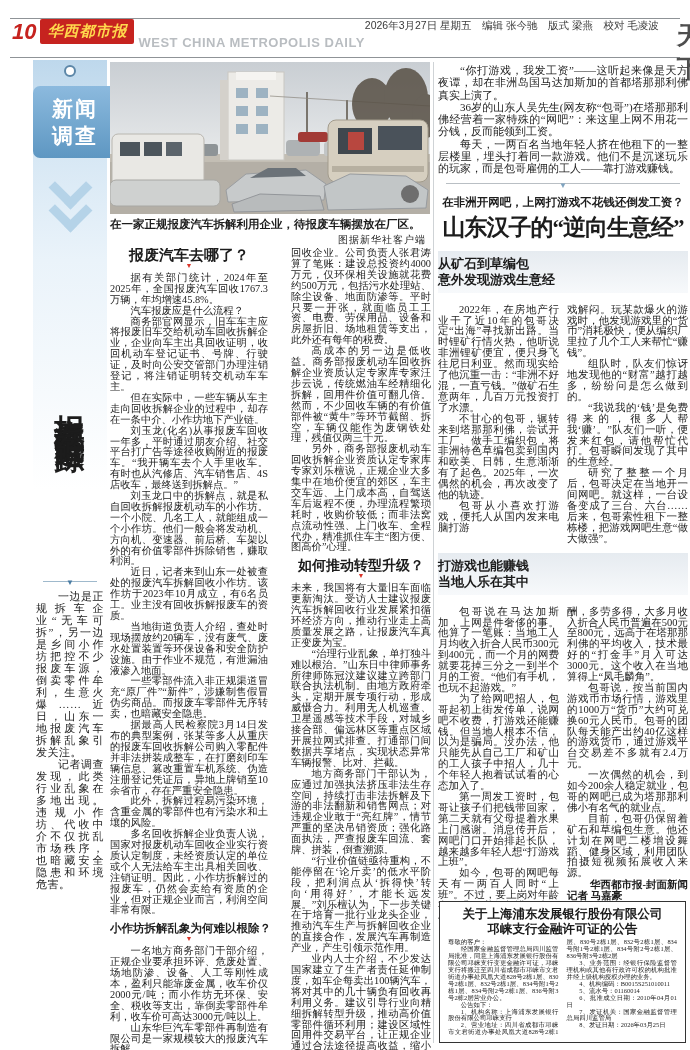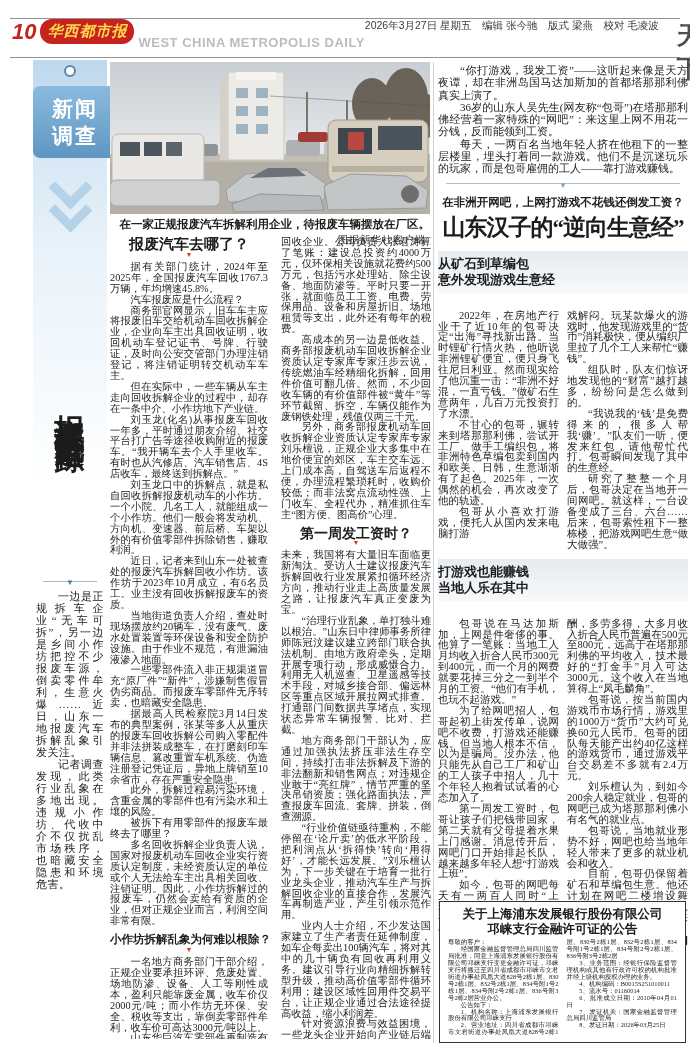--- a/index.html
+++ b/index.html
@@ -4,21 +4,21 @@
 <style>
   html,body{margin:0;padding:0;background:#e9e9e9}
   .page{position:relative;width:690px;height:1050px;background:#fff;overflow:hidden;
         font-family:"Liberation Serif",serif;color:#1c1c1c}
   
   .hband{position:absolute;left:10px;right:10px;top:18px;height:38px;
          border-top:1px solid #8f9397;border-bottom:1px solid #8f9397;
          display:flex;align-items:flex-start;padding:0 2px;font-family:"Liberation Sans",sans-serif}
   .pageno{color:#c6231f;font-size:22px;font-weight:bold;font-style:italic;margin-right:4px}
   .brandbox{background:#c6231f;color:#ffd94d;font-weight:bold;font-style:italic;
-            font-size:15px;padding:3px 7px;letter-spacing:1px;border-radius:12px;white-space:nowrap}
+            font-size:15px;padding:3px 7px;letter-spacing:1px;border-radius:2px;white-space:nowrap}
   .branden{color:#b9bdc1;font-size:13px;letter-spacing:.5px;margin-left:4px;font-weight:bold;
            align-self:flex-end;margin-bottom:7px;white-space:nowrap}
   .hmeta{margin-left:auto;font-size:10.5px;color:#3a3a3a;white-space:nowrap}
   .vbar{width:1px;height:30px;background:#a9adb1;margin:0 9px}
   .section{font-size:25px;font-weight:bold;color:#4e4e4e;letter-spacing:3px}
   
   .sidebar{position:absolute;left:33px;top:60px;width:74px;height:988px;text-align:center;
            background:linear-gradient(180deg,#bed8ec 0,#d6e7f4 90px,#eaf3fa 200px,#ffffff 430px)}
   .pin{width:8px;height:8px;border:2px solid #5d87a8;border-radius:50%;margin:5px auto 9px;background:#fff}
   .badge{width:60px;margin:0 auto;background:linear-gradient(180deg,#8cbade,#5e97c2);
@@ -29,26 +29,26 @@
   .chev.c1{margin-top:14px}
   .vhead{writing-mode:vertical-rl;font-size:30px;font-weight:bold;letter-spacing:3px;
          height:332px;margin:14px auto 0;line-height:1.1}
   .sdiv{width:54px;border-top:1px solid #9fb9cc;margin:9px auto 0;position:relative;height:6px}
   .sdiv span{position:absolute;left:50%;top:-3px;transform:translateX(-50%);
              color:#4a7ca3;font-size:8px;line-height:8px}
   .sintro{font-size:11px;line-height:12px;text-align:justify;padding:2px 3px 0;letter-spacing:.5px}
   .sintro p{text-indent:2em;margin:0}
   
   .photo{position:absolute;left:110px;top:62px;width:320px;height:152px}
-  .caption{position:absolute;left:110px;top:217px;width:320px;text-align:right;white-space:nowrap;
+  .caption{position:absolute;left:110px;top:217px;width:320px;text-align:left;white-space:nowrap;
            font-family:"Liberation Sans",sans-serif;font-weight:bold;font-size:11.5px}
   .pcredit{position:absolute;left:110px;top:233px;width:316px;text-align:right;
            font-size:10px;color:#222;letter-spacing:1px}
   
-  .mcols{position:absolute;left:110px;top:237px;width:321px;height:802px;overflow:hidden;display:flex;gap:13px}
+  .mcols{position:absolute;left:110px;top:248px;width:321px;height:802px;overflow:hidden;display:flex;gap:23px}
   .mcol{width:158px;font-size:10.3px;line-height:10.9px;text-align:justify}
   .mcol p{text-indent:2em;margin:0}
   .mh1,.mh2,.mh3{font-family:"Liberation Sans",sans-serif;font-weight:bold;text-align:center;margin:2px 0 0}
   .mh1{font-size:15px}
   .mh2{font-size:11.5px;white-space:nowrap;margin-top:7px}
   .mh3{font-size:14px;margin-top:7px}
   .redtri{color:#d9352a;font-size:7px;line-height:8px;text-align:center;margin:1px 0 3px}
   .vsep{position:absolute;left:433px;top:62px;width:1px;height:981px;background:#cfd3d6}
   
   .rsec{position:absolute;left:438px;top:64px;width:250px}
@@ -57,21 +57,21 @@
   .rdiv{border-top:1px solid #b9bfc4;margin:8px 8px 0;position:relative;height:5px}
   .rdiv span{position:absolute;left:50%;top:-2px;transform:translateX(-50%);
              color:#7fa3bf;font-size:8px;line-height:8px}
   .rkicker{font-family:"Liberation Sans",sans-serif;font-weight:bold;font-size:11.5px;
            text-align:center;white-space:nowrap;margin-top:6px}
   .rtitle{font-weight:bold;font-size:23px;text-align:center;white-space:nowrap;
           letter-spacing:-1px;margin-top:2px}
   .rband{background:linear-gradient(180deg,#e6ebf0,#f7f9fb);text-align:left;
          font-family:"Liberation Sans",sans-serif;font-weight:bold;font-size:13px;
          line-height:16px;margin-top:8px;padding:5px 0}
-  .rcols{display:flex;gap:8px;margin-top:18px}
+  .rcols{display:flex;gap:8px;margin-top:12px}
   .rcol{width:121px;font-size:10.5px;line-height:10.9px;text-align:justify}
   .rcol p{text-indent:2em;margin:0}
   .cont p:first-child{text-indent:0}
   .rcredit1{font-weight:bold;text-align:right;margin-top:1px}
   .rcredit2{font-weight:bold}
   
   .notice{position:absolute;left:439px;top:901px;width:247px;height:142px;
           border:1px solid #333;padding:5px 8px 4px;box-sizing:border-box;background:#fff}
   .ntitle{font-family:"Liberation Sans",sans-serif;font-weight:bold;font-size:12.5px;
           line-height:14.5px;text-align:center}
@@ -185,37 +185,36 @@
           <p>汽车报废应是什么流程？</p>
           <p>商务部官网显示，旧车车主应将报废旧车交给机动车回收拆解企业，企业向车主出具回收证明，收回机动车登记证书、号牌、行驶证，及时向公安交管部门办理注销登记，将注销证明转交机动车车主。</p>
           <p>但在实际中，一些车辆从车主走向回收拆解企业的过程中，却存在一条中介、小作坊地下产业链。</p>
           <p>刘玉龙(化名)从事报废车回收一年多，平时通过朋友介绍、社交平台打广告等途径收购附近的报废车。“我开辆车去个人手里收车。有时也从汽修店、汽车销售店、4S店收车，最终送到拆解点。”</p>
           <p>刘玉龙口中的拆解点，就是私自回收拆解报废机动车的小作坊。一个小院、几名工人，就能组成一个小作坊。他们一般会将发动机、方向机、变速器、前后桥、车架以外的有价值零部件拆除销售，赚取利润。</p>
           <p>近日，记者来到山东一处被查处的报废汽车拆解回收小作坊。该作坊于2023年10月成立，有6名员工。业主没有回收拆解报废车的资质。</p>
           <p>当地街道负责人介绍，查处时现场摆放约20辆车，没有废气、废水处置装置等环保设备和安全防护设施。由于作业不规范，有泄漏油液渗入地面。</p>
           <p>一些零部件流入非正规渠道冒充“原厂件”“新件”，涉嫌制售假冒伪劣商品。而报废车零部件无序转卖，也暗藏安全隐患。</p>
           <p>据最高人民检察院3月14日发布的典型案例，张某等多人从重庆的报废车回收拆解公司购入零配件并非法拼装成整车，在打磨刻印车辆信息、篡改重置车机系统、伪造注册登记凭证后，异地上牌销至10余省市，存在严重安全隐患。</p>
           <p>此外，拆解过程易污染环境，含重金属的零部件也有污染水和土壤的风险。</p>
-          <p>被拆下有用零部件的报废车最终去了哪里？</p>
           <p>多名回收拆解企业负责人说，国家对报废机动车回收企业实行资质认定制度，未经资质认定的单位或个人无法给车主出具相关回收、注销证明。因此，小作坊拆解过的报废车，仍然会卖给有资质的企业，但对正规企业而言，利润空间非常有限。</p>
         </div>
       <div class="mh2">小作坊拆解乱象为何难以根除？</div>
       <div class="redtri">▼</div>
       <div>
           <p>一名地方商务部门干部介绍，正规企业要承担环评、危废处置、场地防渗、设备、人工等刚性成本，盈利只能靠废金属，收车价仅2000元/吨；而小作坊无环保、安全、税收等支出，靠倒卖零部件牟利，收车价可高达3000元/吨以上。</p>
           <p>山东华巨汽车零部件再制造有限公司是一家规模较大的报废汽车拆解</p>
         </div>
     </div>
     <div class="mcol cont">
       <div>
           <p>回收企业。公司负责人张君涛算了笔账：建设总投资约4000万元，仅环保相关设施就花费约500万元，包括污水处理站、除尘设备、地面防渗等。平时只要一开张，就面临员工工资、电费、劳保用品、设备和房屋折旧、场地租赁等支出，此外还有每年的税费。</p>
           <p>高成本的另一边是低收益。商务部报废机动车回收拆解企业资质认定专家库专家汪步云说，传统燃油车经精细化拆解，回用件价值可翻几倍。然而，不少回收车辆的有价值部件被“黄牛”等环节截留、拆空，车辆仅能作为废钢铁处理，残值仅两三千元。</p>
           <p>另外，商务部报废机动车回收拆解企业资质认定专家库专家刘乐檀说，正规企业大多集中在地价便宜的郊区，车主交车远、上门成本高，自驾送车后返程不便，办理流程繁琐耗时，收购价较低；而非法窝点流动性强、上门收车、全程代办，精准抓住车主“图方便、图高价”心理。</p>
         </div>
-      <div class="mh3">第一周发工资时？</div>
+      <div class="mh3">如何推动转型升级？</div>
       <div class="redtri">▼</div>
       <div>
           <p>未来，我国将有大量旧车面临更新淘汰。受访人士建议报废汽车拆解回收行业发展紧扣循环经济方向，推动行业走上高质量发展之路，让报废汽车真正变废为宝。</p>
           <p>“治理行业乱象，单打独斗难以根治。”山东日中律师事务所律师陈冠汶建议建立跨部门联合执法机制。由地方政府牵头，定期开展专项行动，形成威慑合力。利用无人机巡查、卫星遥感等技术手段，对城乡接合部、偏远林区等重点区域开展拉网式排查。打通部门间数据共享堵点，实现状态异常车辆报警、比对、拦截。</p>
           <p>地方商务部门干部认为，应通过加强执法挤压非法生存空间，持续打击非法拆解及下游的非法翻新和销售网点；对违规企业敢于“亮红牌”，情节严重的坚决吊销资质；强化路面执法，严查报废车回流、套牌、拼装，倒查溯源。</p>
           <p>“行业价值链亟待重构，不能停留在‘论斤卖’的低水平阶段，把利润点从‘拆得快’转向‘用得好’，才能长远发展。”刘乐檀认为，下一步关键在于培育一批行业龙头企业，推动汽车生产与拆解回收企业的直接合作，发展汽车再制造产业，产生引领示范作用。</p>
           <p>业内人士介绍，不少发达国家建立了生产者责任延伸制度，如车企每卖出100辆汽车，将对其中的几十辆负有回收再利用义务。建议引导行业向精细拆解转型升级，推动高价值零部件循环利用；建设区域性回用件交易平台，让正规企业通过合法途径提高收益，缩小利润差。</p>
           <p>针对资源浪费与效益困境，一些龙头企业开始向产业链后端寻求突围。张君涛说，据估算，一辆小型汽车完成精细化拆解后，可分解出约36千克橡胶、70千克塑料、100千克铝，相比粗放式拆解，这种“吃干榨净”模式让资源价值显著提升。</p>
         </div>
 
@@ -261,22 +260,21 @@
           <p>包哥说在马达加斯加，上网是件奢侈的事。他算了一笔账：当地工人月均收入折合人民币300元到400元，而一个月的网费就要花掉三分之一到半个月的工资。“他们有手机，也玩不起游戏。”</p>
           <p>为了给网吧招人，包哥起初上街发传单，说网吧不收费，打游戏还能赚钱。但当地人根本不信，以为是骗局。没办法，他只能先从自己工厂和矿山的工人孩子中招人，几十个年轻人抱着试试看的心态加入了。</p>
           <p>第一周发工资时，包哥让孩子们把钱带回家，第二天就有父母提着水果上门感谢。消息传开后，网吧门口开始排起长队，越来越多年轻人想“打游戏上班”。</p>
           <p>如今，包哥的网吧每天有一两百人同时“上班”。不过，要上岗对年龄有要求，必须年满18岁，小于28岁。</p>
           <p>工人们按产出结算报</p>
         </div>
       <div class="rcol cont">
         <div>
             <p>酬，多劳多得，大多月收入折合人民币普遍在500元至800元，远高于在塔那那利佛的平均收入，技术最好的“打金手”月入可达3000元。这个收入在当地算得上“凤毛麟角”。</p>
             <p>包哥说，按当前国内游戏币市场行情，游戏里的1000万“货币”大约可兑换60元人民币。包哥的团队每天能产出约40亿这样的游戏货币，通过游戏平台交易差不多就有2.4万元。</p>
-            <p>刘乐檀认为，到如今200余人稳定就业，包哥的网吧已成为塔那那利佛小有名气的就业点。</p>
-            <p>包哥说，当地就业形势不好，网吧也给当地年轻人带来了更多的就业机会和收入。</p>
+            <p>一次偶然的机会，到如今200余人稳定就业，包哥的网吧已成为塔那那利佛小有名气的就业点。</p>
             <p>目前，包哥仍保留着矿石和草编包生意。他还计划在网吧二楼增设舞蹈、健身区域，利用团队拍摄短视频拓展收入来源。</p>
           </div>
         <div class="rcredit1">华西都市报-封面新闻</div>
         <div class="rcredit2">记者 马嘉豪</div>
       </div>
     </div>
   </div>
 
   <div class="notice">
     <div class="ntitle">关于上海浦东发展银行股份有限公司</div>

